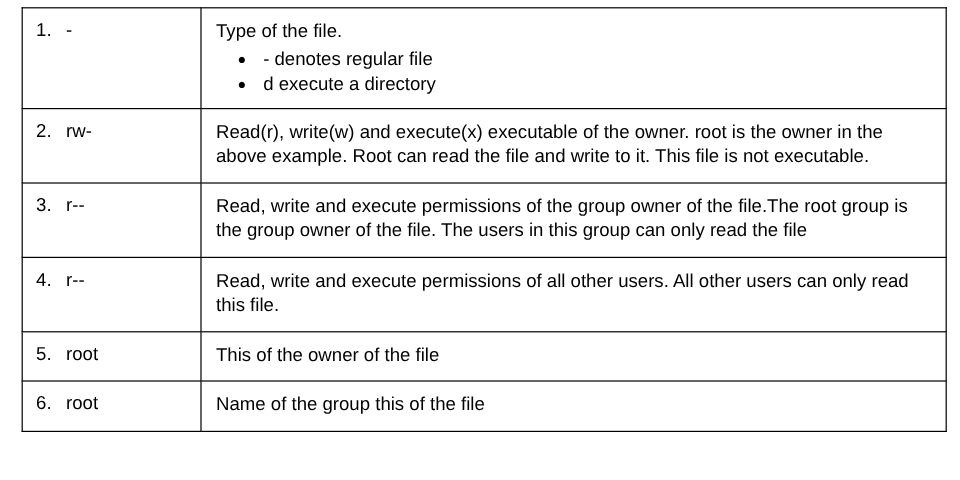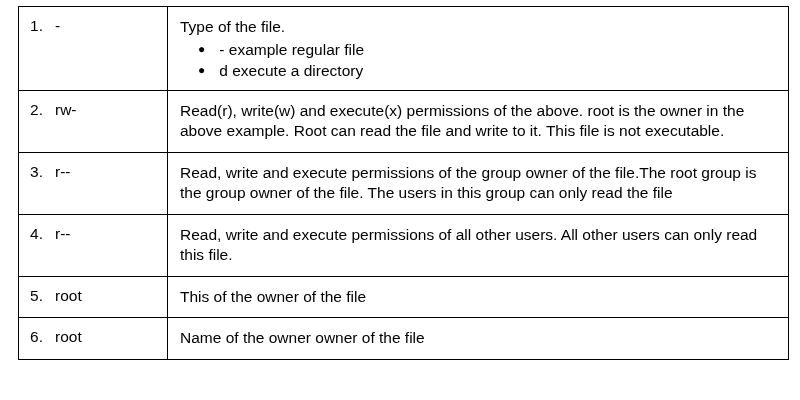--- a/index.html
+++ b/index.html
@@ -92,36 +92,36 @@
         <td class="col-num">
           <div class="num-wrap">
             <span class="num-index">1.</span>
             <span class="num-value">-</span>
           </div>
         </td>
         <td class="col-desc">
           <div class="desc-wrap">
             <p class="desc-text">Type of the file.</p>
             <ul class="sub-list">
-              <li><span class="bullet-dot">●</span><span> - example regular file</span></li>
+              <li><span class="bullet-dot">●</span><span> - denotes regular file</span></li>
               <li><span class="bullet-dot">●</span><span> d execute a directory</span></li>
             </ul>
           </div>
         </td>
       </tr>
       <tr>
         <td class="col-num">
           <div class="num-wrap">
             <span class="num-index">2.</span>
             <span class="num-value">rw-</span>
           </div>
         </td>
         <td class="col-desc">
           <div class="desc-wrap">
-            <p class="desc-text">Read(r), write(w) and execute(x) permissions of the above. root is the owner in the above example. Root can read the file and write to it. This file is not executable.</p>
+            <p class="desc-text">Read(r), write(w) and execute(x) executable of the owner. root is the owner in the above example. Root can read the file and write to it. This file is not executable.</p>
           </div>
         </td>
       </tr>
       <tr>
         <td class="col-num">
           <div class="num-wrap">
             <span class="num-index">3.</span>
             <span class="num-value">r--</span>
           </div>
         </td>
@@ -159,19 +159,19 @@
       </tr>
       <tr>
         <td class="col-num">
           <div class="num-wrap">
             <span class="num-index">6.</span>
             <span class="num-value">root</span>
           </div>
         </td>
         <td class="col-desc">
           <div class="desc-wrap">
-            <p class="desc-text">Name of the owner owner of the file</p>
+            <p class="desc-text">Name of the group this of the file</p>
           </div>
         </td>
       </tr>
     </tbody>
   </table>
 </div>
 
 </body></html>

